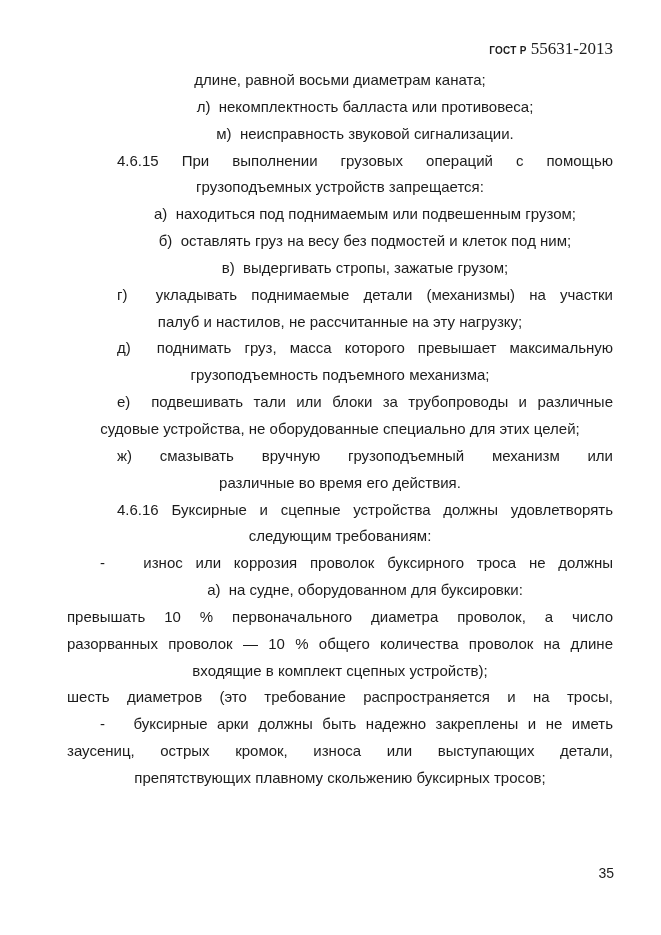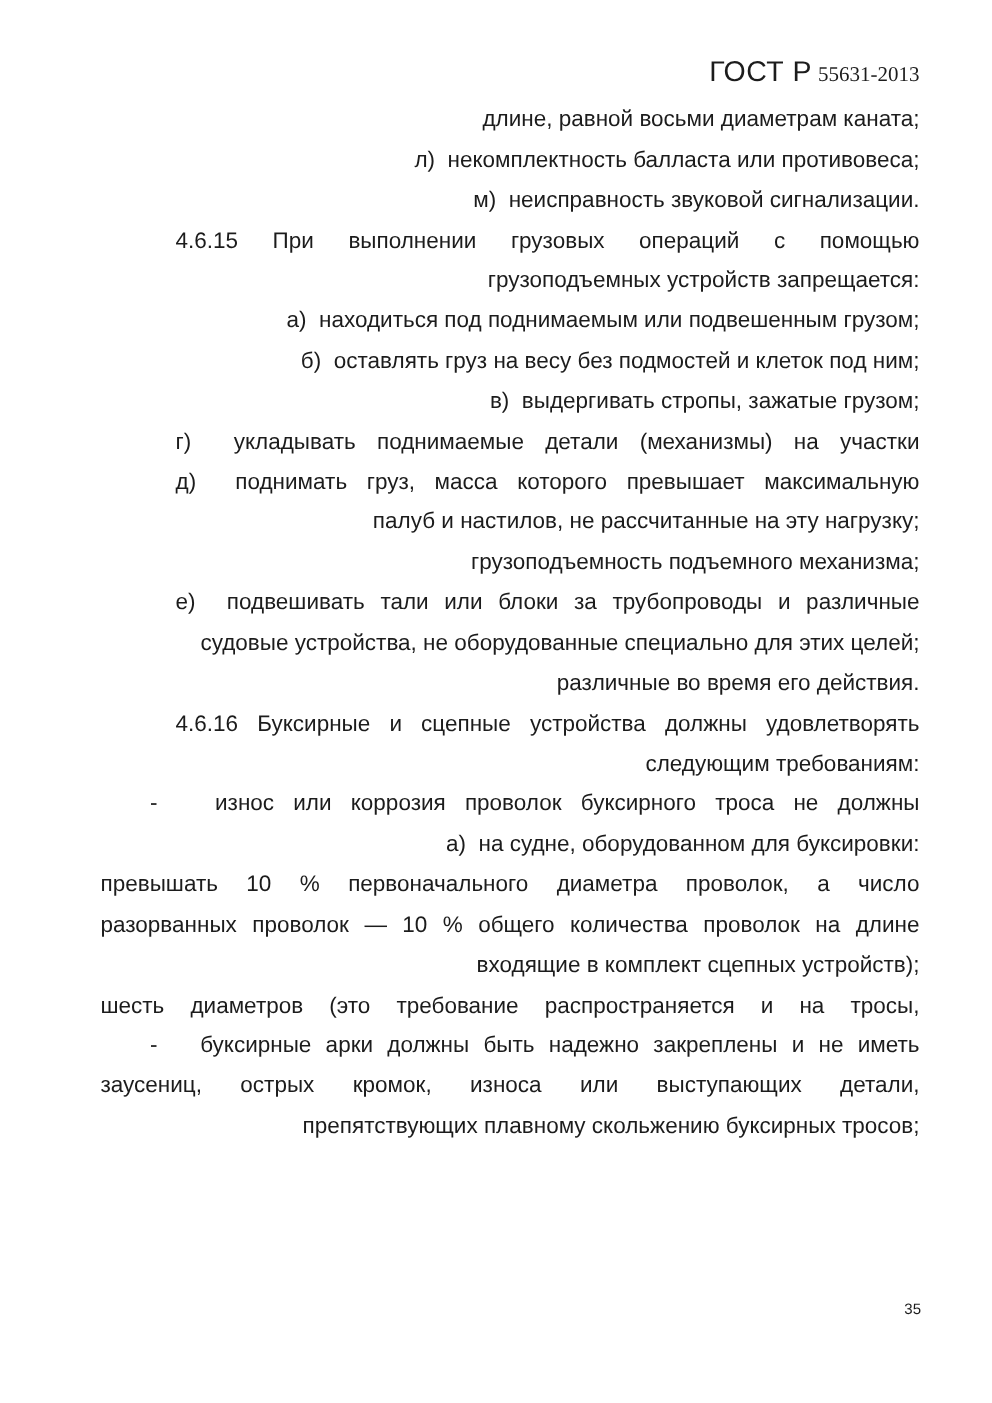--- a/index.html
+++ b/index.html
@@ -20,58 +20,58 @@
   .header {
     position: absolute;
     top: 39px;
     left: 67px;
     right: 48px;
     text-align: right;
     line-height: 19px;
     white-space: nowrap;
   }
   .code-bold {
-    font-weight: normal;
-    font-size: 19px;
+    font-weight: bold;
+    font-size: 10px;
     margin-right: 4px;
     letter-spacing: 0.3px;
   }
   .code-number {
     font-family: "Liberation Serif", serif;
-    font-size: 14px;
+    font-size: 17px;
   }
   .doc-body {
     position: absolute;
     top: 67px;
     left: 67px;
     width: 546px;
   }
   .line {
     line-height: 26.85px;
     height: 26.85px;
-    text-align: right;
+    text-align: center;
     overflow: hidden;
   }
   .line.fill {
     text-align: justify;
     text-align-last: justify;
   }
   .line.indent-letter {
     padding-left: 50px;
   }
   .line.indent-dash {
     padding-left: 33px;
   }
   .footer {
     position: absolute;
     top: 864px;
     left: 67px;
     right: 47px;
     text-align: right;
-    font-size: 10px;
+    font-size: 14px;
     line-height: 19px;
   }
 </style>
 </head>
 <body>
 
 <div class="page">
 
   <div class="header">
     <span class="code-bold">ГОСТ Р</span><span class="code-number">55631-2013</span>
@@ -80,25 +80,26 @@
   <div class="doc-body">
       <div class="line">длине, равной восьми диаметрам каната;</div>
       <div class="line indent-letter">л)&nbsp; некомплектность балласта или противовеса;</div>
       <div class="line indent-letter">м)&nbsp; неисправность звуковой сигнализации.</div>
       <div class="line indent-letter fill">4.6.15 При выполнении грузовых операций с помощью</div>
       <div class="line">грузоподъемных устройств запрещается:</div>
       <div class="line indent-letter">а)&nbsp; находиться под поднимаемым или подвешенным грузом;</div>
       <div class="line indent-letter">б)&nbsp; оставлять груз на весу без подмостей и клеток под ним;</div>
       <div class="line indent-letter">в)&nbsp; выдергивать стропы, зажатые грузом;</div>
       <div class="line indent-letter fill">г)&nbsp; укладывать поднимаемые детали (механизмы) на участки</div>
+      <div class="line">палуб и настилов, не рассчитанные на эту нагрузку;</div>
       <div class="line indent-letter fill">д)&nbsp; поднимать груз, масса которого превышает максимальную</div>
-      <div class="line">палуб и настилов, не рассчитанные на эту нагрузку;</div>
       <div class="line">грузоподъемность подъемного механизма;</div>
       <div class="line indent-letter fill">е)&nbsp; подвешивать тали или блоки за трубопроводы и различные</div>
       <div class="line">судовые устройства, не оборудованные специально для этих целей;</div>
+      <div class="line indent-letter fill">ж) смазывать вручную грузоподъемный механизм или</div>
       <div class="line">различные во время его действия.</div>
       <div class="line indent-letter fill">4.6.16 Буксирные и сцепные устройства должны удовлетворять</div>
       <div class="line">следующим требованиям:</div>
       <div class="line indent-dash fill">-&nbsp;&nbsp; износ или коррозия проволок буксирного троса не должны</div>
       <div class="line indent-letter">а)&nbsp; на судне, оборудованном для буксировки:</div>
       <div class="line fill">превышать 10 % первоначального диаметра проволок, а число</div>
       <div class="line fill">разорванных проволок — 10 % общего количества проволок на длине</div>
       <div class="line">входящие в комплект сцепных устройств);</div>
       <div class="line fill">шесть диаметров (это требование распространяется и на тросы,</div>
       <div class="line indent-dash fill">-&nbsp;&nbsp; буксирные арки должны быть надежно закреплены и не иметь</div>

